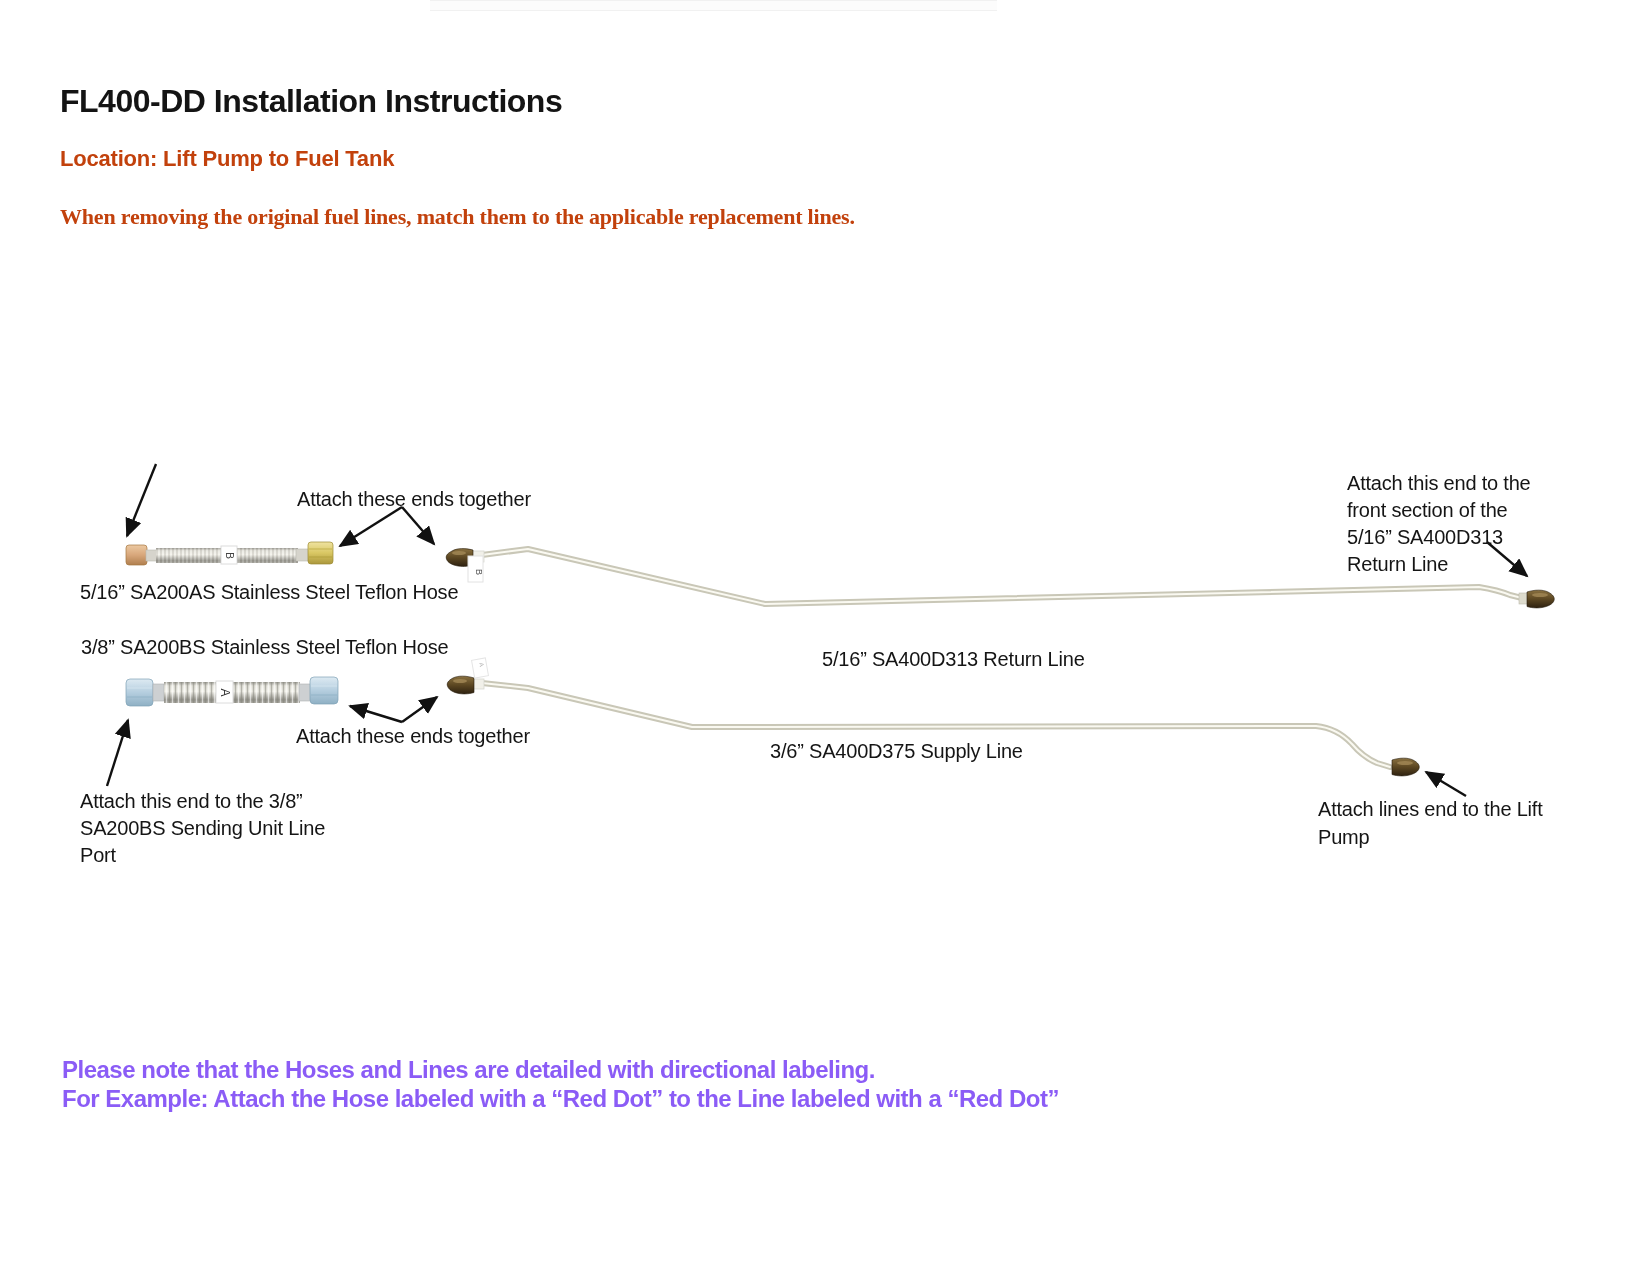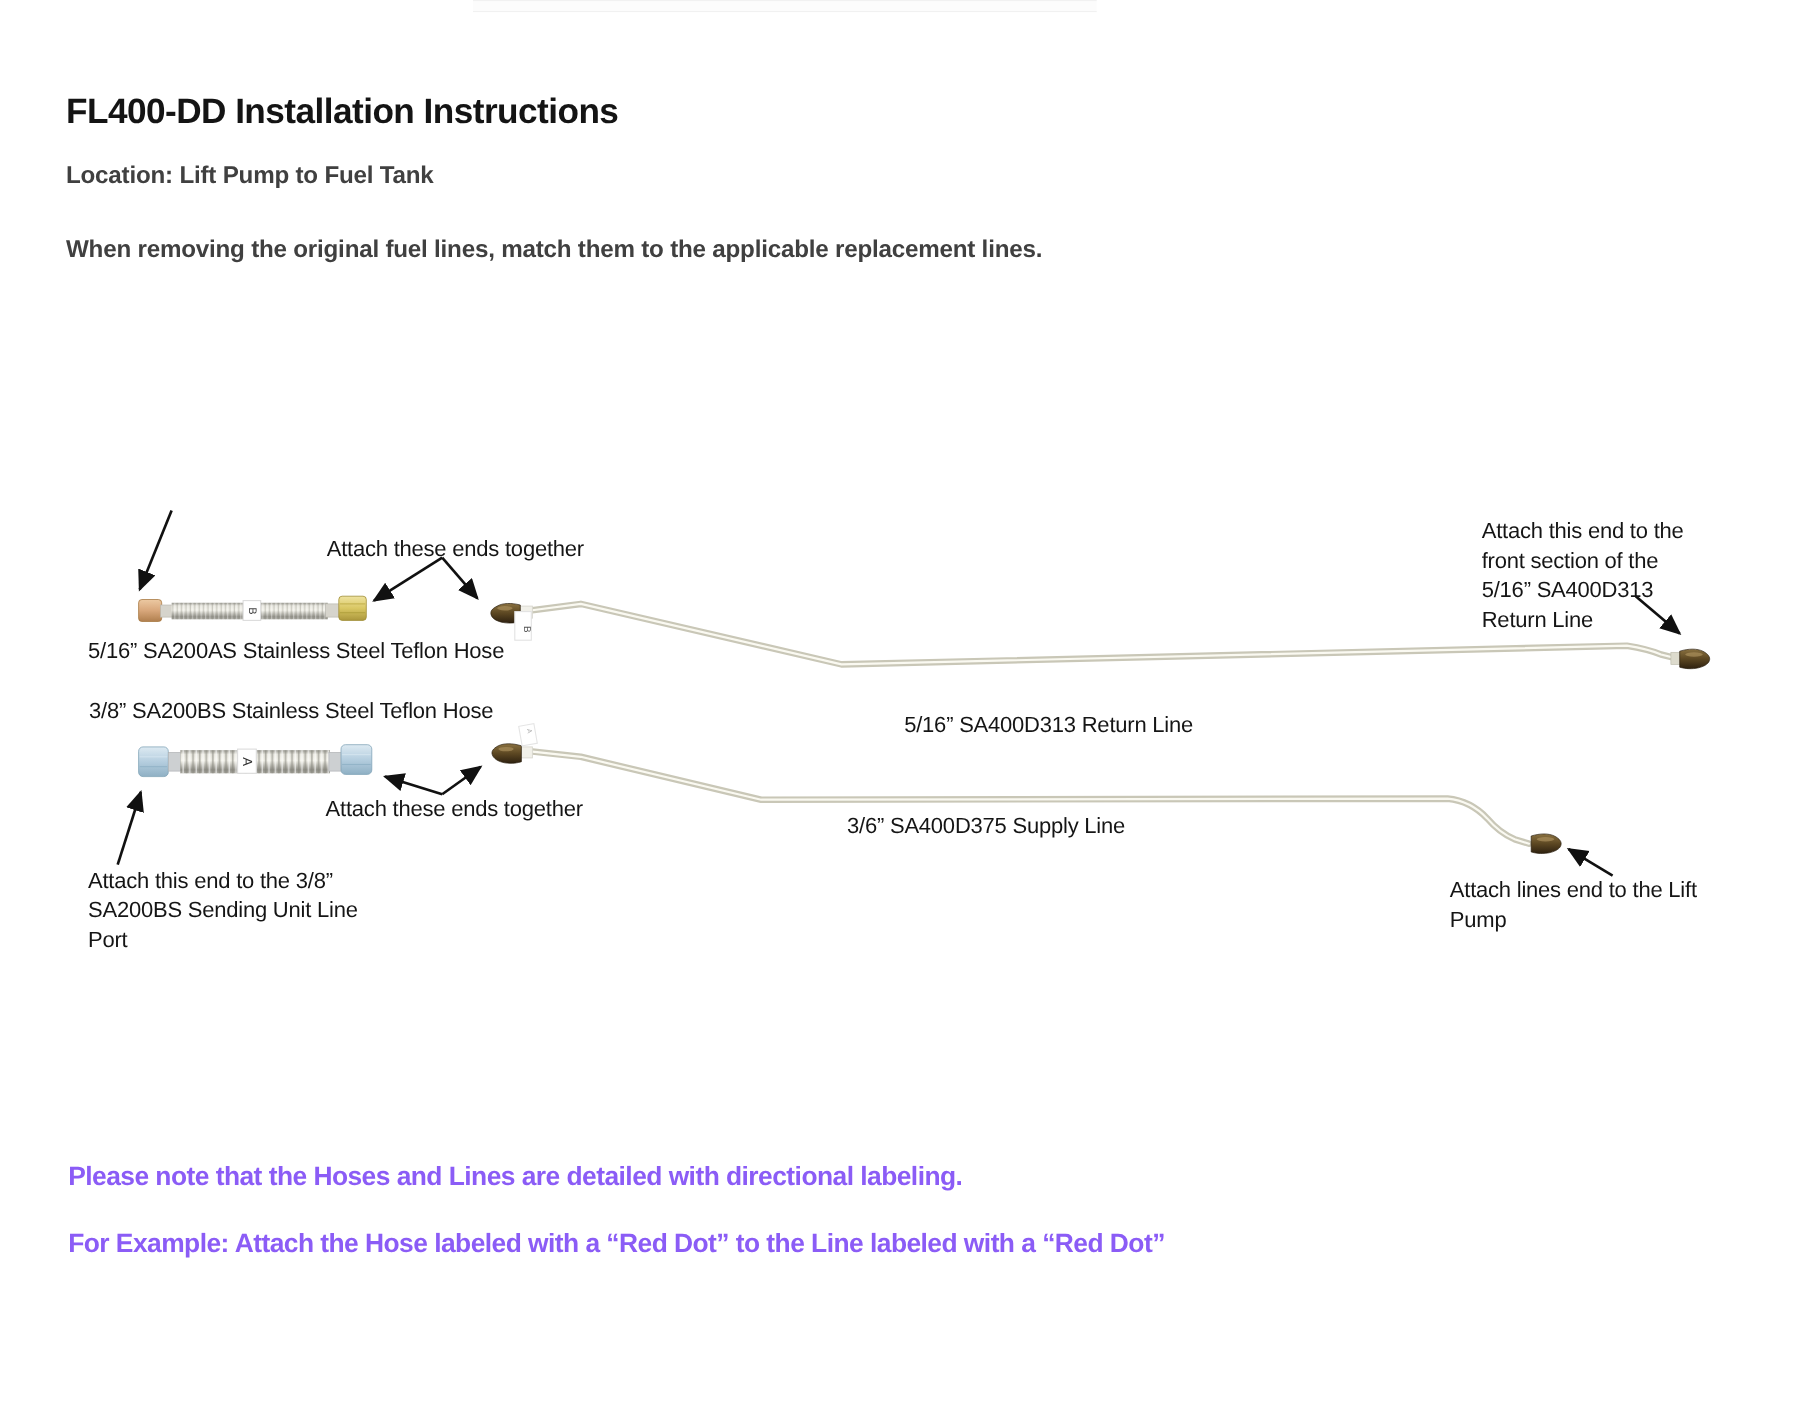--- a/index.html
+++ b/index.html
@@ -2,38 +2,38 @@
 <html><head>
 <meta charset="utf-8">
 <style>
   html,body{margin:0;padding:0;}
   body{
     width:1650px;height:1275px;position:relative;background:#ffffff;
     font-family:"Liberation Sans", sans-serif;color:#111;overflow:hidden;
   }
   .abs{position:absolute;white-space:nowrap;}
   .title{font-size:32px;font-weight:bold;letter-spacing:-0.5px;color:#141414;}
-  .subhead{font-size:22px;font-weight:bold;letter-spacing:-0.2px;color:#404040;}
+  .subhead{font-size:22px;font-weight:bold;letter-spacing:-0.2px;color:#c2410c;}
   .ann{font-size:20px;letter-spacing:-0.2px;color:#151515;line-height:27px;}
   .ann div{white-space:nowrap;}
   .note{font-size:24px;font-weight:bold;letter-spacing:-0.5px;color:#8b5cf6;}
   .topbar{
     position:absolute;left:430px;top:0;width:567px;height:9px;
     background:#fcfcfc;border-top:1px solid #f1f1f1;border-bottom:1px solid #f1f1f1;
   }
   svg{position:absolute;left:0;top:0;}
 </style>
 </head>
 <body>
 
 <div class="topbar"></div>
 
 <div class="abs title" style="left:60px;top:83px;">FL400-DD Installation Instructions</div>
 <div class="abs subhead" style="left:60px;top:146px;">Location: Lift Pump to Fuel Tank</div>
-<div class="abs subhead" style="left:60px;top:214px;">When removing the original fuel lines, match them to the applicable replacement lines.</div>
+<div class="abs subhead" style="left:60px;top:204px;font-family:Liberation Serif, serif;">When removing the original fuel lines, match them to the applicable replacement lines.</div>
 
 <svg width="1650" height="1275" viewBox="0 0 1650 1275">
   <defs>
     <marker id="ah" markerWidth="9" markerHeight="8" refX="7.2" refY="3.5" orient="auto">
       <path d="M0,0 L8,3.5 L0,7 Z" fill="#111"></path>
     </marker>
     <linearGradient id="braidG" x1="0" y1="0" x2="0" y2="1">
       <stop offset="0" stop-color="#9b9a92"></stop>
       <stop offset="0.18" stop-color="#e7e6de"></stop>
       <stop offset="0.45" stop-color="#f2f1e9"></stop>
@@ -191,13 +191,13 @@
   <div>SA200BS Sending Unit Line</div>
   <div>Port</div>
 </div>
 
 <div class="abs ann" style="left:1318px;top:795px;line-height:28px;">
   <div>Attach lines end to the Lift</div>
   <div>Pump</div>
 </div>
 
 <div class="abs note" style="left:62px;top:1056px;">Please note that the Hoses and Lines are detailed with directional labeling.</div>
-<div class="abs note" style="left:62px;top:1085px;margin-top:32px;">For Example: Attach the Hose labeled with a “Red Dot” to the Line labeled with a “Red Dot”</div>
+<div class="abs note" style="left:62px;top:1085px;">For Example: Attach the Hose labeled with a “Red Dot” to the Line labeled with a “Red Dot”</div>
 
 </body></html>

